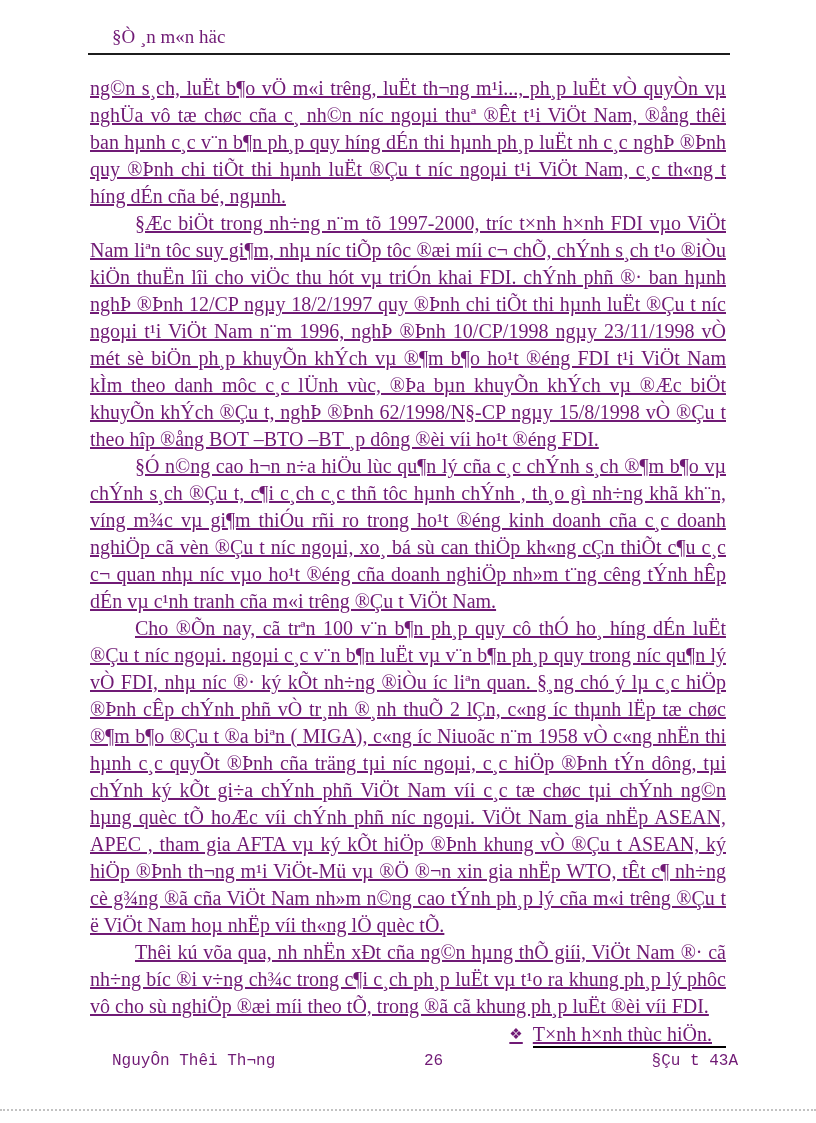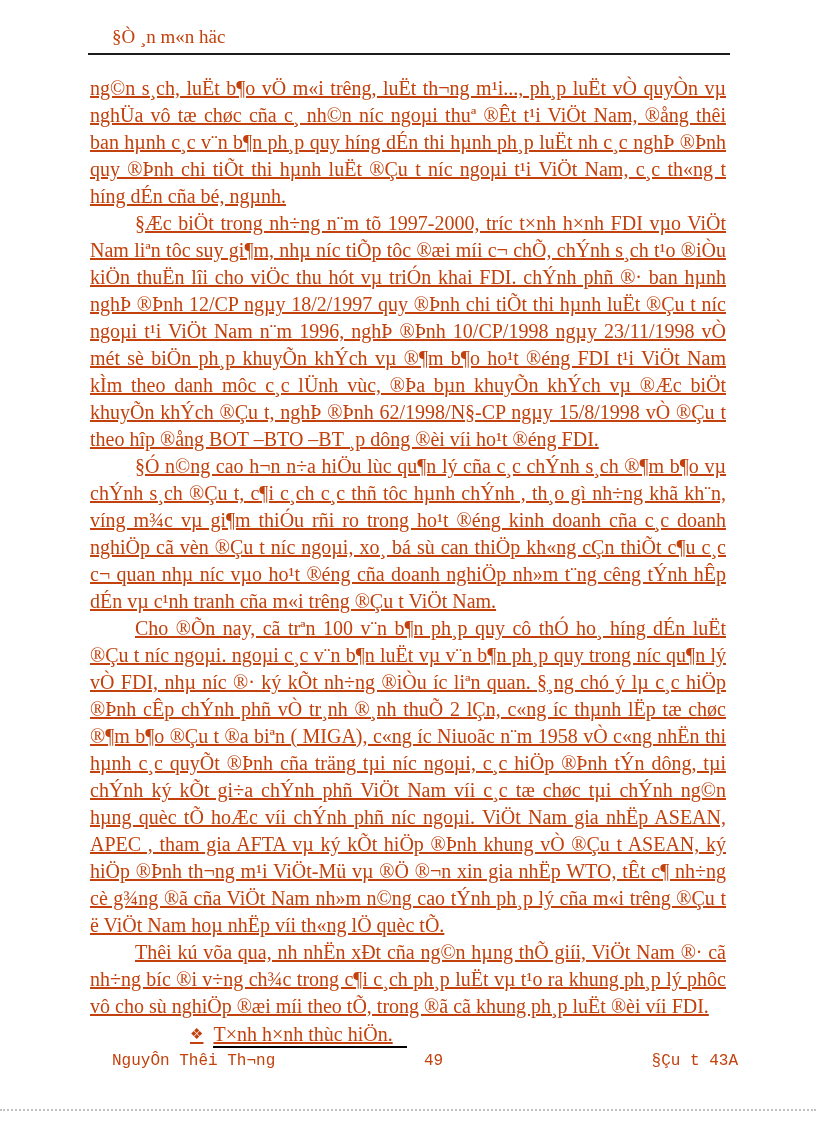--- a/index.html
+++ b/index.html
@@ -5,21 +5,21 @@
   html, body {
     margin: 0;
     padding: 0;
     background: #ffffff;
   }
   .page {
     position: relative;
     width: 816px;
     height: 1123px;
     background: #ffffff;
-    color: #c2410c;
+    color: #701a75;
     font-family: "Liberation Serif", serif;
     overflow: hidden;
   }
   .header {
     position: absolute;
     top: 26px;
     left: 88px;
     right: 86px;
     padding-bottom: 5px;
     padding-left: 24px;
@@ -39,21 +39,21 @@
     margin: 0;
     text-indent: 45px;
     text-decoration: underline;
   }
   .para.no-indent {
     text-indent: 0;
   }
   .bullet-row {
     margin-top: 1px;
     padding-left: 55px;
-    text-align: left;
+    text-align: right;
   }
   .bullet-marker {
     font-family: "DejaVu Sans", sans-serif;
     font-size: 15px;
     margin-right: 10px;
     position: relative;
     top: -2px;
   }
   .bullet-label {
     border-bottom: 2px solid #000;
@@ -96,19 +96,19 @@
     <p class="para">Cho ®Õn nay, cã trªn 100 v¨n b¶n ph¸p quy cô thÓ ho¸ híng dÉn luËt ®Çu t níc ngoµi. ngoµi c¸c v¨n b¶n luËt vµ v¨n b¶n ph¸p quy trong níc qu¶n lý vÒ FDI, nhµ níc ®· ký kÕt nh÷ng ®iÒu íc liªn quan. §¸ng chó ý lµ c¸c hiÖp ®Þnh cÊp chÝnh phñ vÒ tr¸nh ®¸nh thuÕ 2 lÇn, c«ng íc thµnh lËp tæ chøc ®¶m b¶o ®Çu t ®a biªn ( MIGA), c«ng íc Niuoãc n¨m 1958 vÒ c«ng nhËn thi hµnh c¸c quyÕt ®Þnh cña träng tµi níc ngoµi, c¸c hiÖp ®Þnh tÝn dông, tµi chÝnh ký kÕt gi÷a chÝnh phñ ViÖt Nam víi c¸c tæ chøc tµi chÝnh ng©n hµng quèc tÕ hoÆc víi chÝnh phñ níc ngoµi. ViÖt Nam gia nhËp ASEAN, APEC , tham gia AFTA vµ ký kÕt hiÖp ®Þnh khung vÒ ®Çu t ASEAN, ký hiÖp ®Þnh th¬ng m¹i ViÖt-Mü vµ ®Ö ®¬n xin gia nhËp WTO, tÊt c¶ nh÷ng cè g¾ng ®ã cña ViÖt Nam nh»m n©ng cao tÝnh ph¸p lý cña m«i trêng ®Çu t ë ViÖt Nam hoµ nhËp víi th«ng lÖ quèc tÕ.</p>
     <p class="para">Thêi kú võa qua, nh nhËn xÐt cña ng©n hµng thÕ giíi, ViÖt Nam ®· cã nh÷ng bíc ®i v÷ng ch¾c trong c¶i c¸ch ph¸p luËt vµ t¹o ra khung ph¸p lý phôc vô cho sù nghiÖp ®æi míi theo tÕ, trong ®ã cã khung ph¸p luËt ®èi víi FDI.</p>
 
     <div class="para bullet-row">
       <span class="bullet-marker">❖</span><span class="bullet-label">T×nh h×nh thùc hiÖn.</span>
     </div>
   </div>
 
   <div class="footer">
     <span class="footer-author">NguyÔn Thêi Th¬ng</span>
-    <span class="footer-page">49</span>
+    <span class="footer-page">26</span>
     <span class="footer-class">§Çu t  43A</span>
   </div>
 
   <div class="bottom-rule"></div>
 
 </div>
 
 </body></html>

